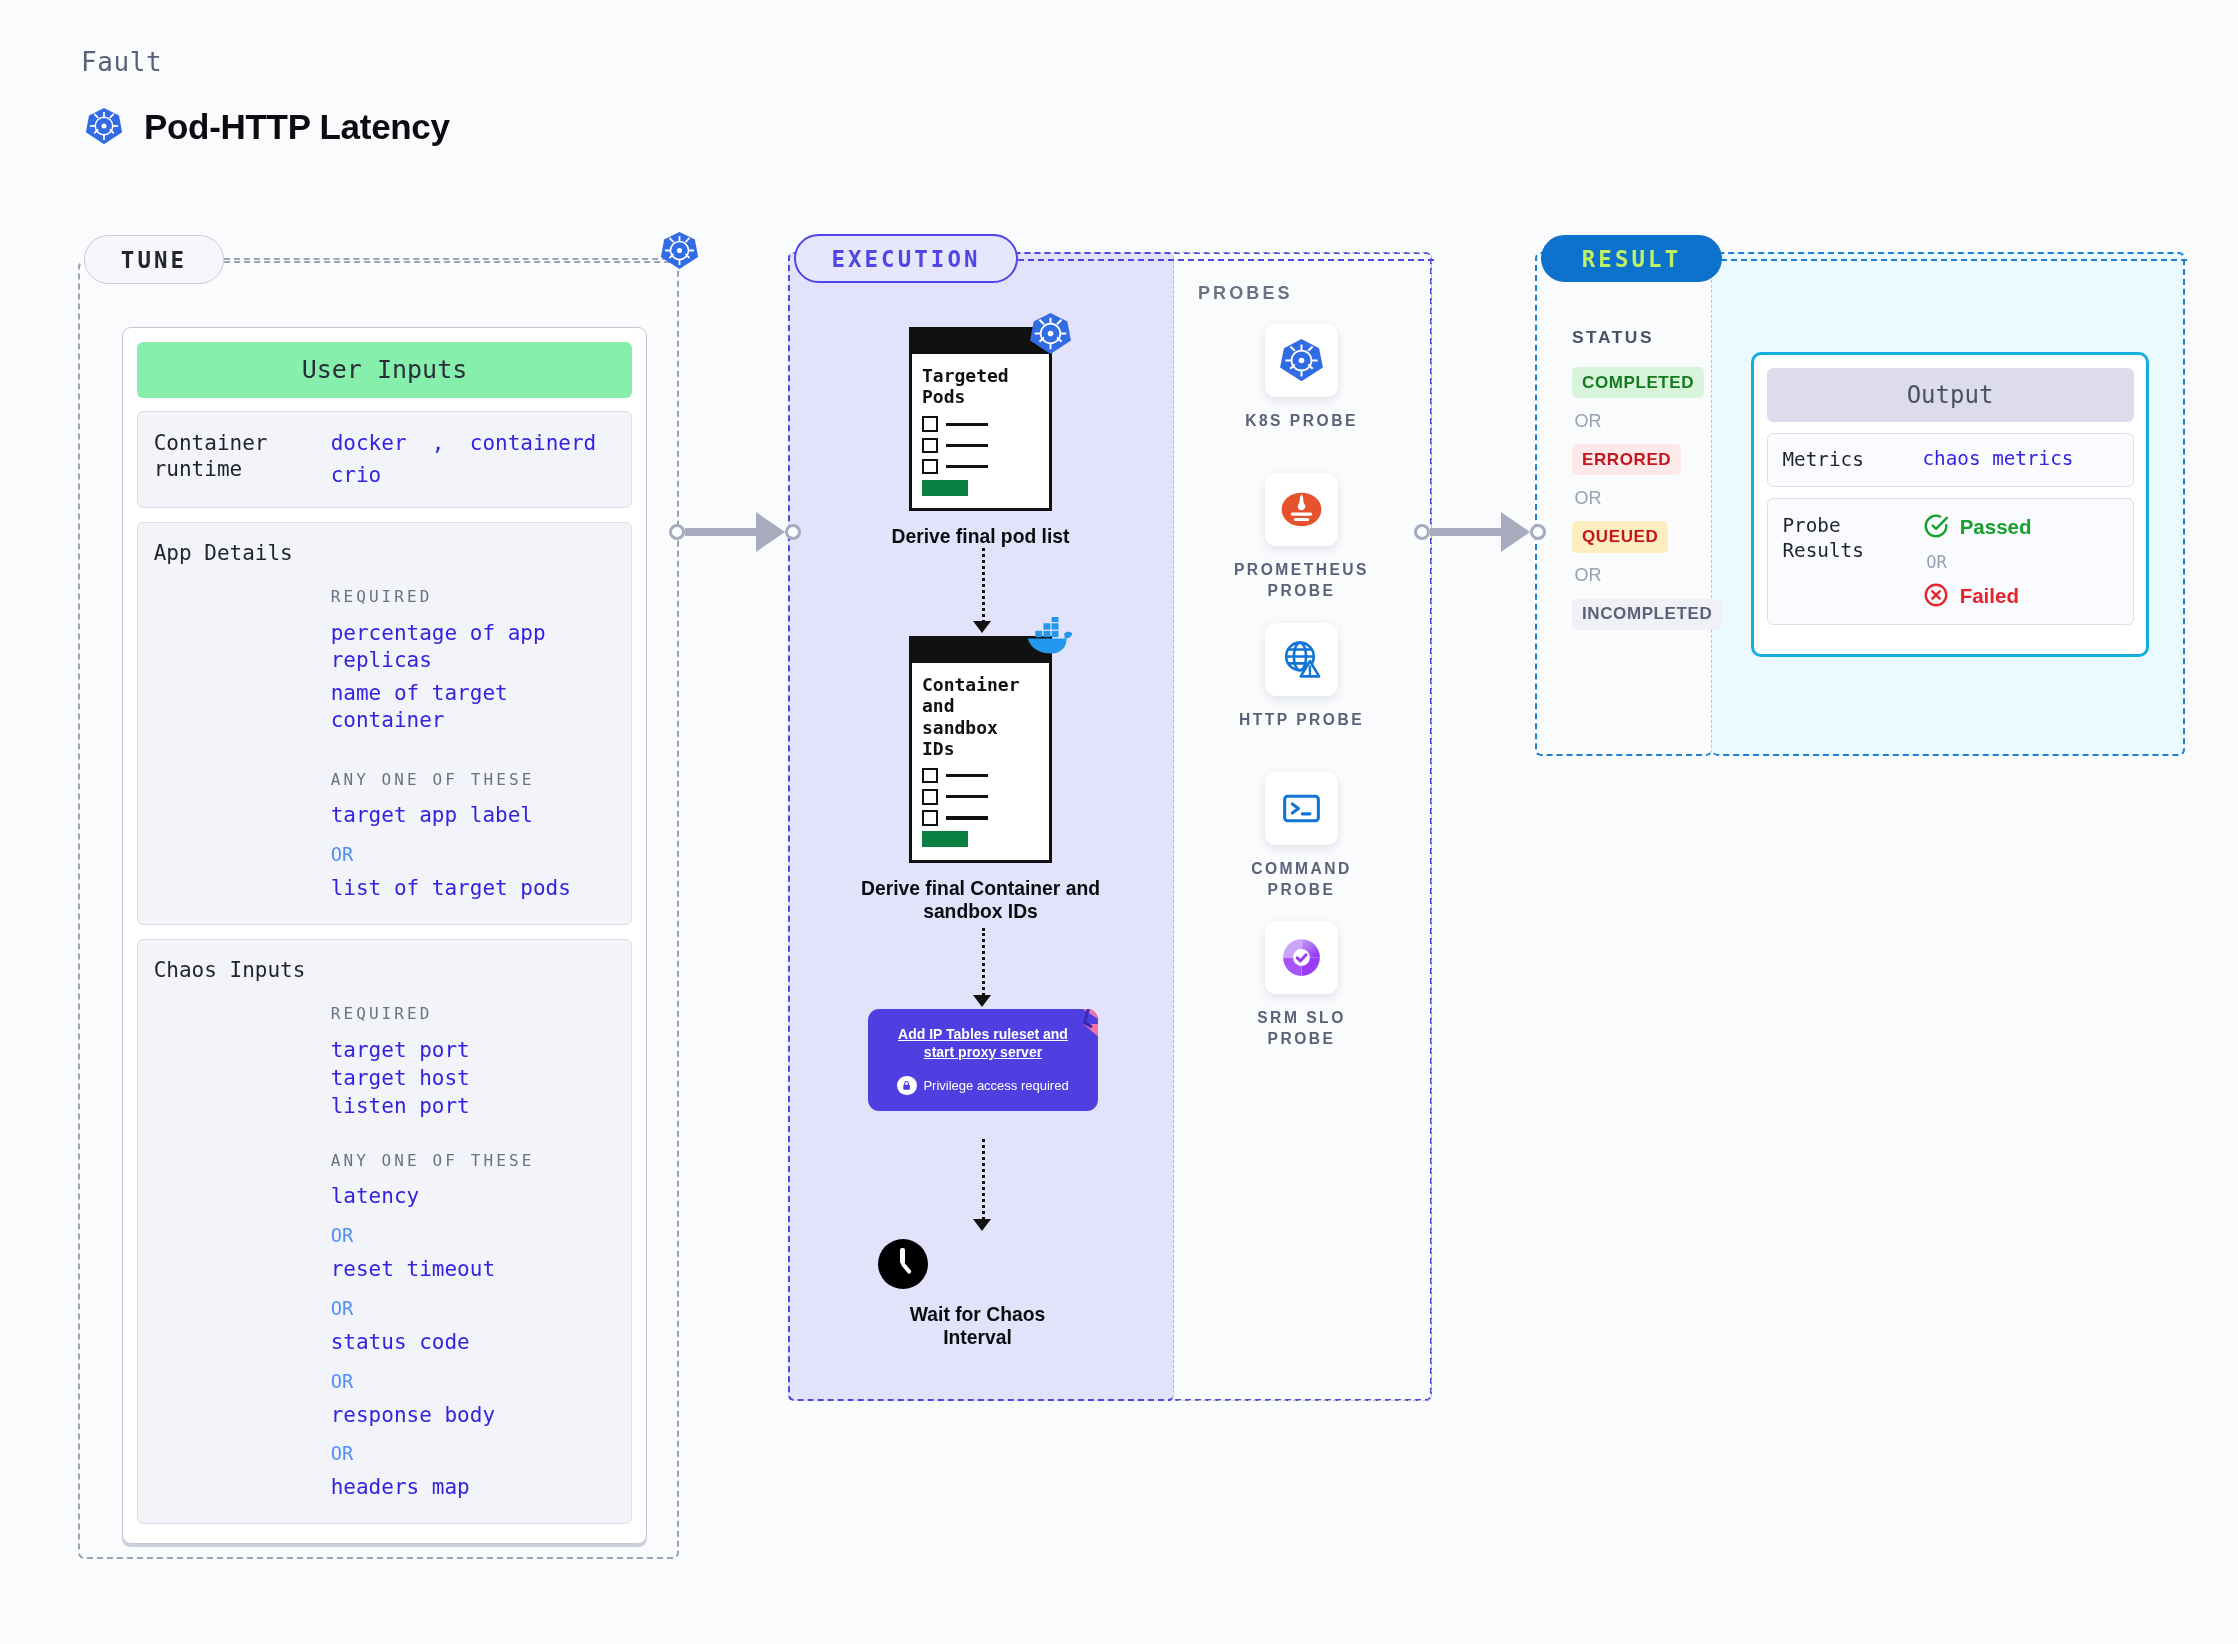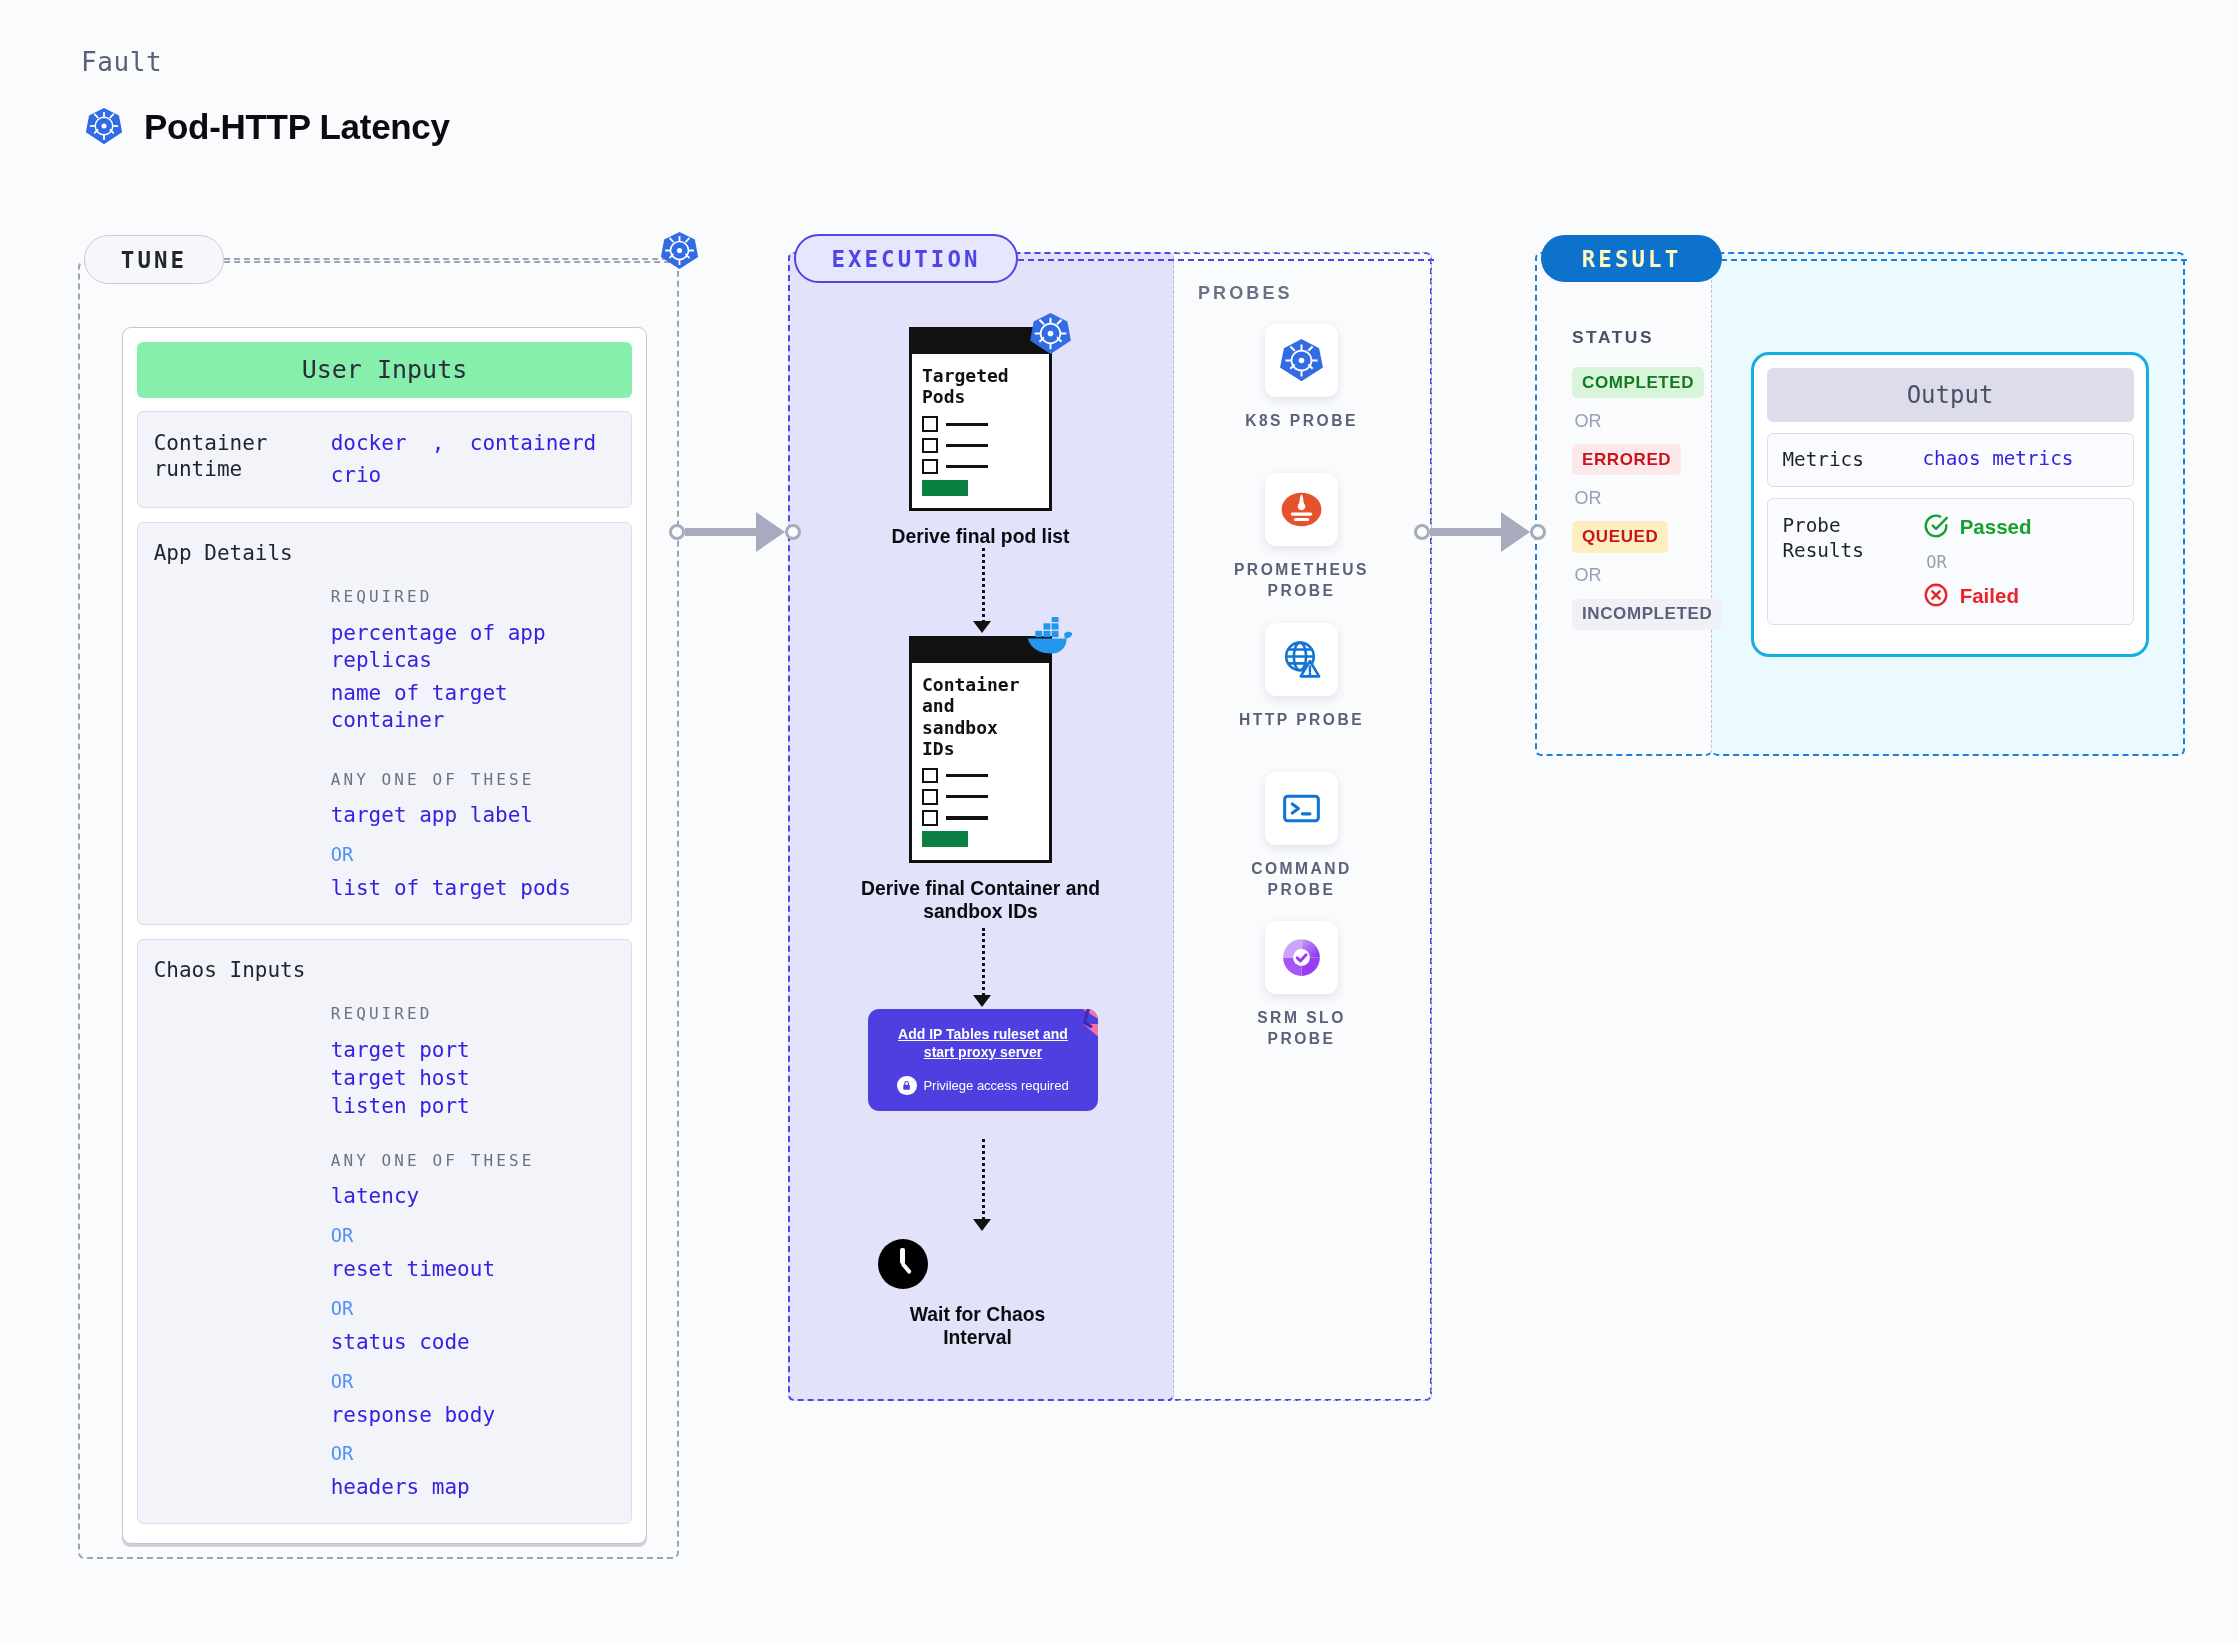--- a/index.html
+++ b/index.html
@@ -55,21 +55,21 @@
 
   
   .pill { position: absolute; display: flex; align-items: center; justify-content: center;
           border-radius: 37px; font-family: "DejaVu Sans Mono", monospace;
           font-weight: bold; letter-spacing: 3.1px; }
   .pill-tune { left: 84px; top: 235px; width: 140px; height: 49px;
                background: #f6f7fa; border: 1.9px solid #c9cbd8; color: #23262f; font-size: 22.4px; }
   .pill-exec { left: 794px; top: 234px; width: 224px; height: 49px;
                background: #e6e6fd; border: 2.5px solid #4f46e5; color: #4f46e5; font-size: 22.4px; }
   .pill-result { left: 1541px; top: 235px; width: 181px; height: 47px;
-                 background: #0d72cc; color: #fef9c3; font-size: 22.4px; }
+                 background: #0d72cc; color: #bef264; font-size: 22.4px; }
 
   
   .leader { position: absolute; height: 0; border-top: 2.5px dashed #9ca3b5; }
   .leader-tune { left: 224px; top: 258px; width: 454px; }
   .leader-exec { left: 1018px; top: 259px; width: 416px; border-top-color: #4f46e5; }
   .leader-result { left: 1721px; top: 259px; width: 466px; border-top-color: #1d7fd6; }
 
   
   .ui-card {
     position: absolute; left: 122px; top: 327px; width: 525px; height: 1217px;
@@ -193,21 +193,21 @@
   }
   .sb-completed { background: #d8f5dc; color: #137a1f; }
   .sb-errored   { background: #fde9e9; color: #c5161d; }
   .sb-queued    { background: #fdeec2; color: #c5161d; }
   .sb-incomplete{ background: #f0f1f6; color: #5c6079; }
   .sor { font-size: 18px; color: #9aa0b4; margin: 12.5px 0 12.5px 2.5px; }
 
   
   .out-card {
     position: absolute; left: 1751px; top: 352px; width: 398px; height: 305px;
-    background: #ffffff; border: 3.7px solid #14aee0; border-radius: 18px; padding: 12.5px;
+    background: #ffffff; border: 3.7px solid #14aee0; border-radius: 10px; padding: 12.5px;
   }
   .out-head {
     height: 54px; background: #dcdced; border-radius: 6.2px;
     display: flex; align-items: center; justify-content: center;
     font-family: "DejaVu Sans Mono", monospace; font-size: 24px; color: #4c5060;
   }
   .out-block {
     margin-top: 11.2px; background: #fafbfe; border: 1.2px solid #dadeeb; border-radius: 6.2px;
     padding: 13.7px 15px; display: flex; align-items: flex-start;
   }

